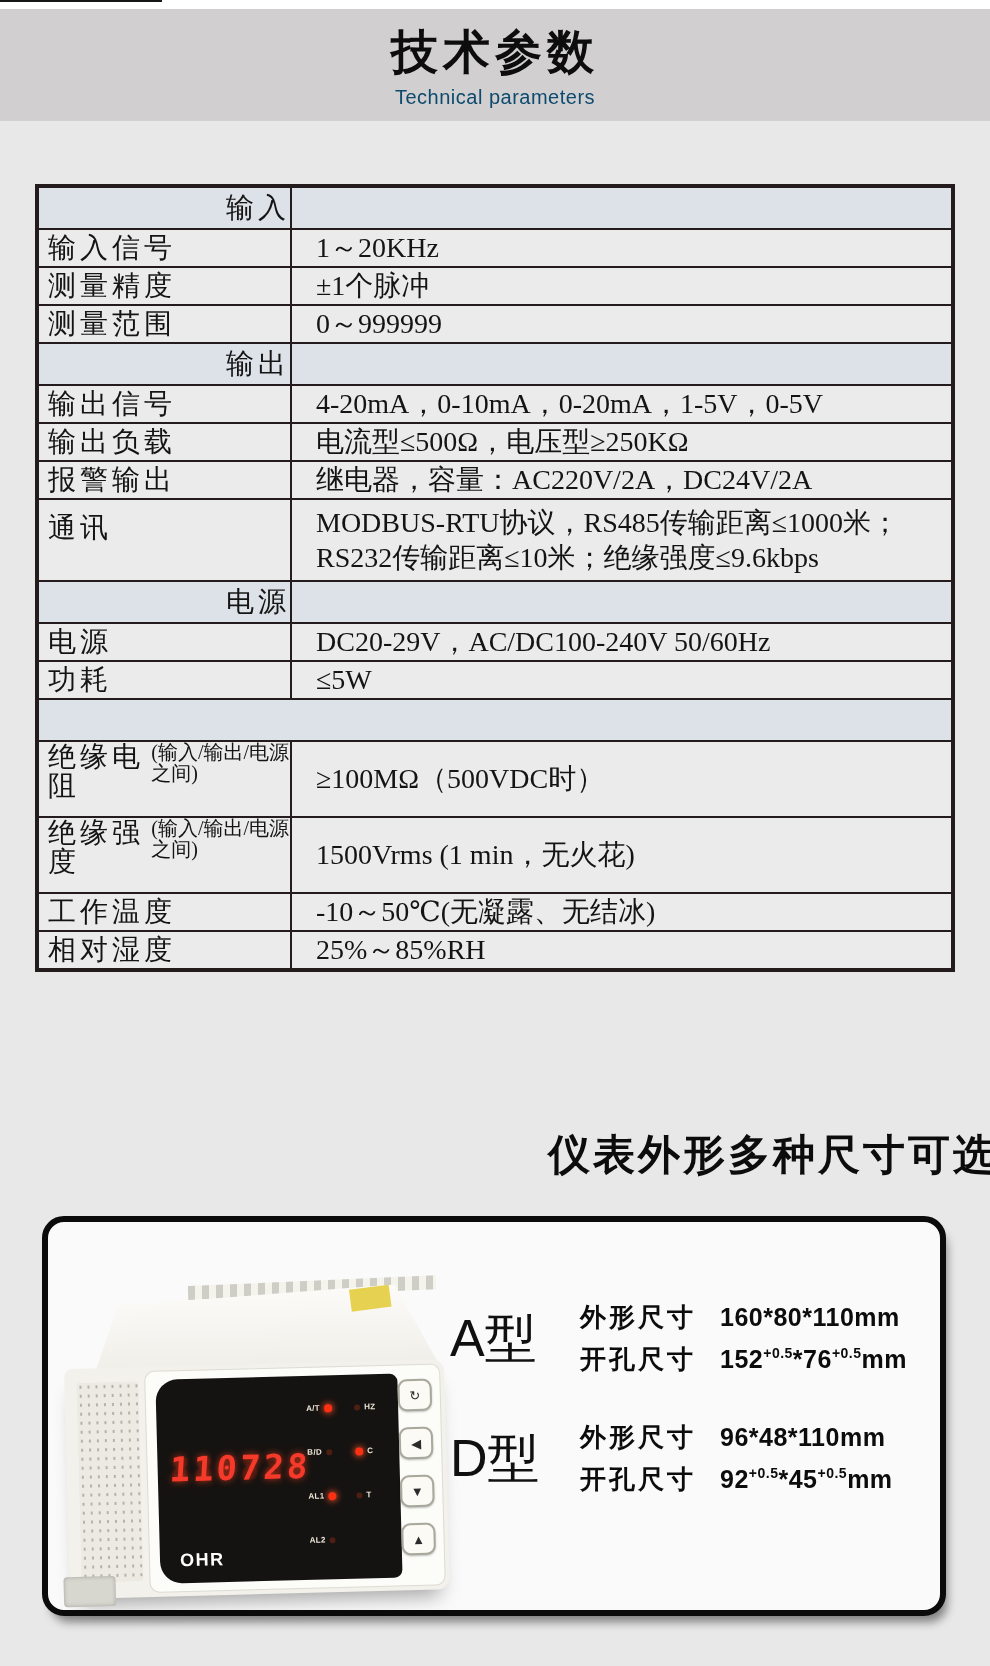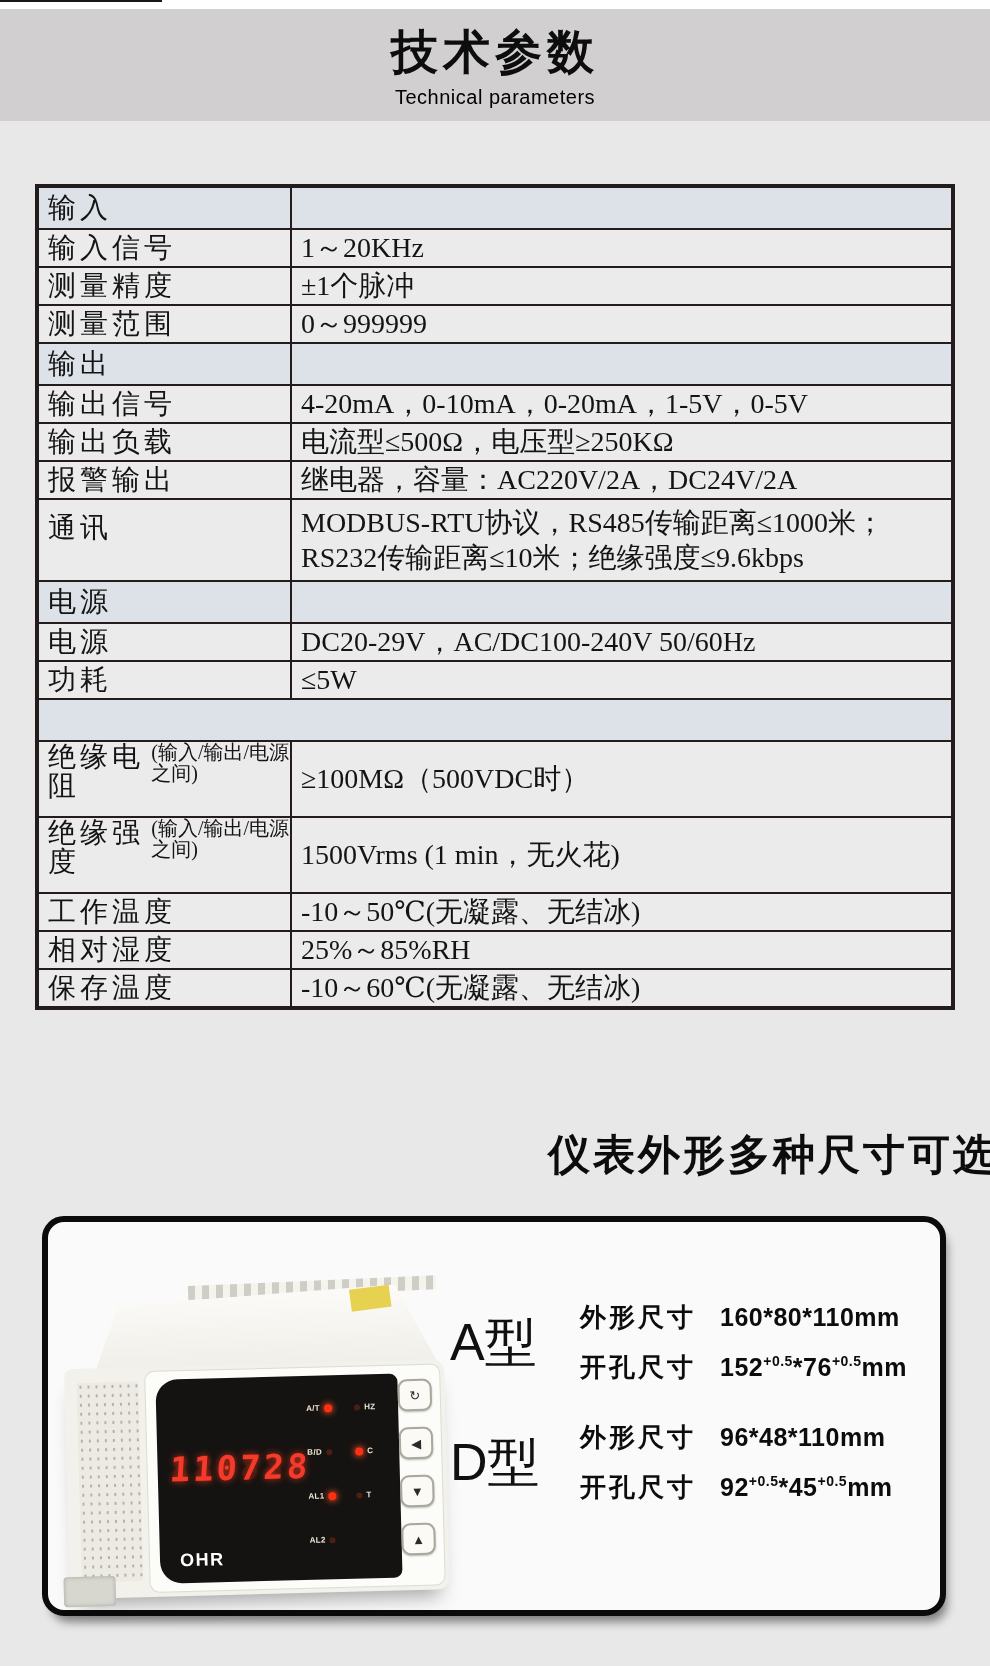--- a/index.html
+++ b/index.html
@@ -11,37 +11,37 @@
     color:#111;
   }
   
   .top-white { position:absolute; left:0; top:0; width:990px; height:9px; background:#ffffff; }
   .top-dark-line { position:absolute; left:0; top:0; width:162px; height:2px; background:#171717; }
   .title-band {
     position:absolute; left:0; top:9px; width:990px; height:112px; background:#d1cfd0;
     display:flex; flex-direction:column; align-items:center; justify-content:center; gap:2px;
   }
   .title-band h1 { font-size:47px; font-weight:bold; color:#0d0d0d; letter-spacing:5px; }
-  .title-band .sub { font-size:20px; color:#000000; letter-spacing:.5px; }
+  .title-band .sub { font-size:20px; color:#0c4a6e; letter-spacing:.5px; }
   
   .spec-table {
     position:absolute; left:35px; top:184px; width:920px;
     border:4px solid #241c1c; background:#ecebec;
     font-family:"Liberation Serif","DejaVu Serif",serif; color:#141414;
   }
   .t-row { display:grid; grid-template-columns:253px 1fr; border-top:2px solid #241c1c; }
   .t-row:first-child { border-top:none; }
   .t-label {
     border-right:2px solid #241c1c; padding-left:9px;
     display:flex; align-items:center; font-size:28px; letter-spacing:4px; line-height:1.05;
   }
-  .t-value { padding-left:9px; display:flex; align-items:center; font-size:28px; line-height:1.05;border-radius:17px; }
+  .t-value { padding-left:24px; display:flex; align-items:center; font-size:28px; line-height:1.05;border-radius:17px; }
   .t-row.n   .t-label,.t-row.n   .t-value { min-height:36px; }
   .t-row.cat { background:#dde1e8; }
-  .t-row.cat .t-label,.t-row.cat .t-value { min-height:40px; }
+  .t-row.cat .t-label,.t-row.cat .t-value { min-height:40px;justify-content:flex-end; }
   .t-row.comm .t-label { min-height:80px; align-items:flex-start; padding-top:13px; }
   .t-row.comm .t-value { min-height:80px; flex-direction:column; align-items:flex-start; justify-content:center; gap:6px; }
   .t-row.ins .t-label { min-height:74px; flex-direction:row; align-items:flex-start; justify-content:center; gap:7px; }
   .t-row.ins .t-value { min-height:74px; }
   .t-label .sub-label { font-size:20px; letter-spacing:0; }
   
   .section-title {
     position:absolute; left:8px; top:1127px; width:990px; text-align:right;
     font-size:42px; font-weight:bold; color:#0c0c0c; letter-spacing:3px;
   }
@@ -88,21 +88,21 @@
   .btns { position:absolute; right:4px; top:8px; width:40px; height:206px; }
   .btn { position:absolute; left:2px; width:34px; height:32px;
     background:#fbfaf4; border:2px solid #a8a89c; border-radius:9px;
     display:flex; align-items:center; justify-content:center;
     font-size:13px; color:#2b2b2b; box-shadow:0 1px 2px rgba(0,0,0,.25); }
   .btn.b1{top:6px} .btn.b2{top:54px} .btn.b3{top:102px} .btn.b4{top:150px}
   
   .model { position:absolute; left:402px; display:flex; align-items:center; gap:30px; }
   .model.a { top:78px; } .model.d { top:198px; }
   .m-name { font-size:52px; color:#101010; min-width:100px; }
-  .m-specs { display:flex; flex-direction:column; gap:15px; }
+  .m-specs { display:flex; flex-direction:column; gap:7px; }
   .spec-line { display:flex; align-items:baseline; gap:24px; white-space:nowrap; }
   .s-label { font-size:26px; font-weight:bold; letter-spacing:3px; color:#0c0c0c; }
   .s-value { font-size:25px; font-weight:bold; letter-spacing:.5px; color:#0c0c0c; }
   .s-value sup { font-size:14px; font-weight:bold; position:relative; top:-1px; }
 </style>
 </head>
 <body>
 
 <div class="page">
 
@@ -254,28 +254,20 @@
 
     <div class="t-row n">
       <div class="t-label">
           <span>相对湿度</span>
         </div>
       <div class="t-value">
           <span>25%～85%RH</span>
         </div>
     </div>
 
-    <div class="t-row n">
-      <div class="t-label">
-          <span>保存温度</span>
-        </div>
-      <div class="t-value">
-          <span>-10～60℃(无凝露、无结冰)</span>
-        </div>
-    </div>
 
   </div>
 
   <div class="section-title">仪表外形多种尺寸可选</div>
 
   <div class="size-card">
 
     <div class="device">
       <div class="dev-comb"></div>
       <div class="dev-top"></div>

